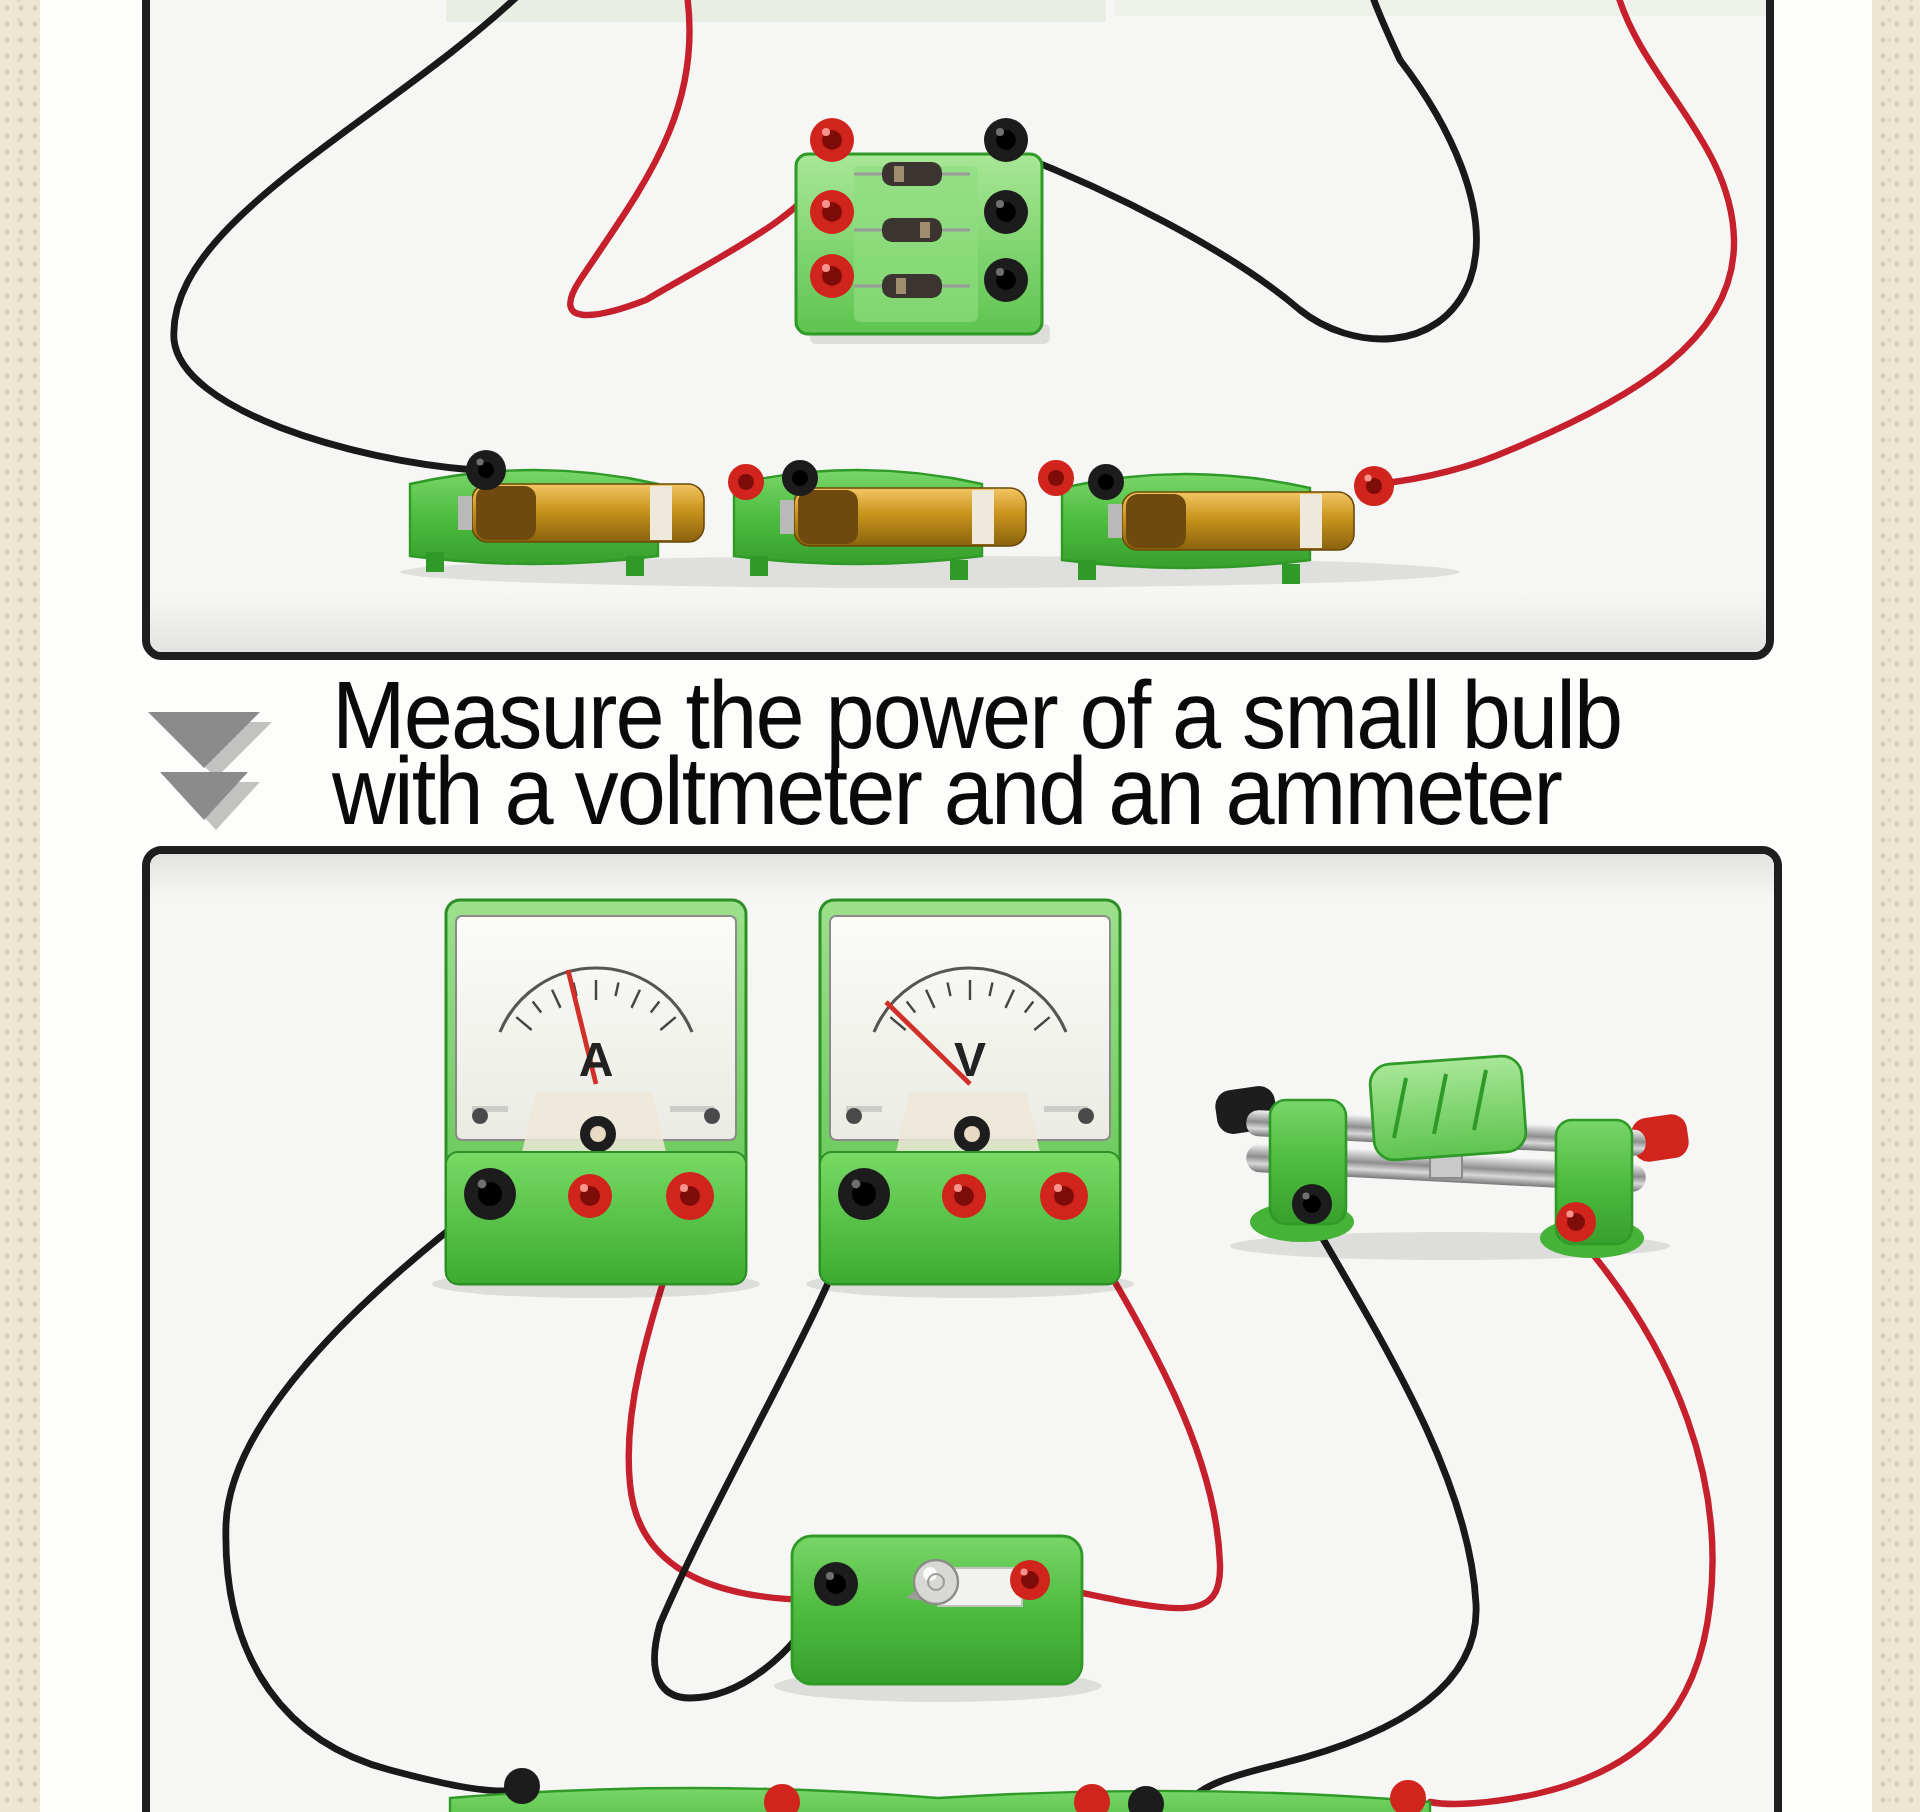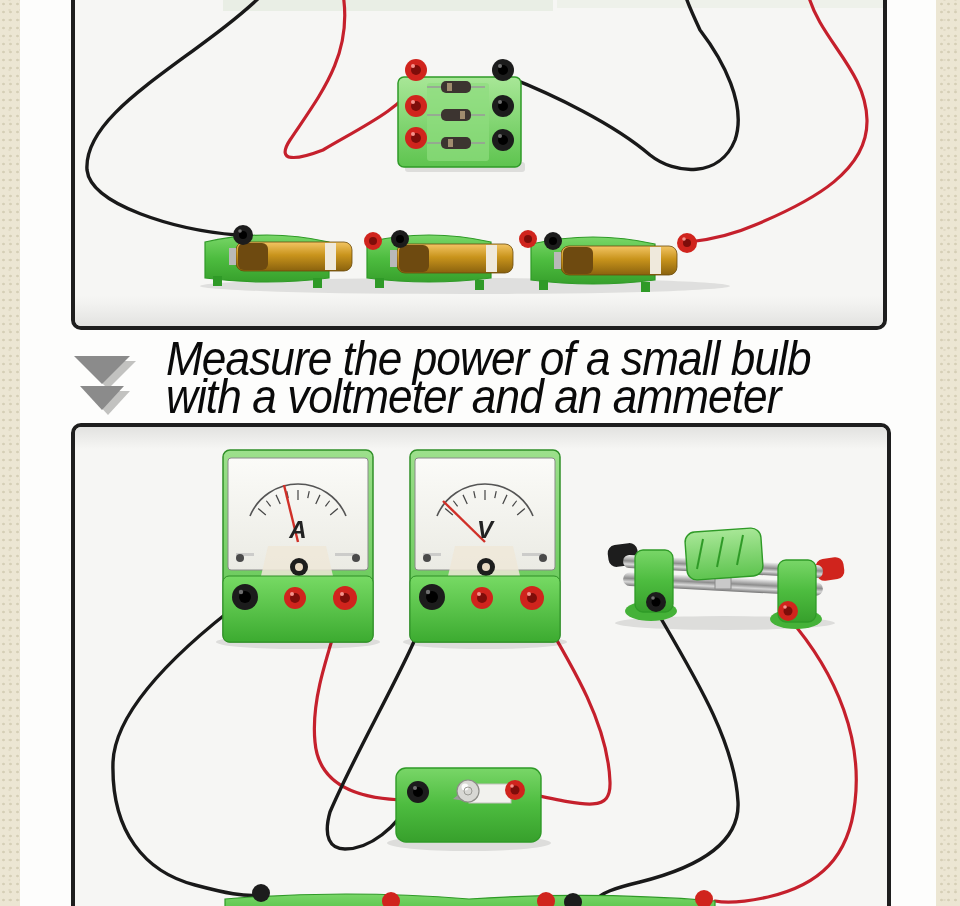--- a/index.html
+++ b/index.html
@@ -12,21 +12,20 @@
   html,body{margin:0;padding:0;}
   .page{
     position:relative;width:960px;height:906px;overflow:hidden;
     background-color:var(--background);
     background-image:
       radial-gradient(#d5cfb6 1px, rgba(0,0,0,0) 1.4px),
       radial-gradient(#e0dac4 1px, rgba(0,0,0,0) 1.3px);
     background-size:7px 8px, 11px 10px;
     background-position:0 0, 4px 5px;
     font-family:"Liberation Sans", sans-serif;
-    font-style:italic;
   }
   .content-col{position:absolute;left:20px;top:0;width:916px;height:906px;background:var(--content-bg);}
   .panel{position:absolute;background:var(--panel-bg);border:4px solid var(--panel-border);
     border-radius:10px;box-sizing:border-box;overflow:hidden;}
   .panel-top{left:71px;top:-14px;width:816px;height:344px;}
   .panel-bottom{left:71px;top:423px;width:820px;height:520px;}
   .panel svg{position:absolute;left:0;top:0;display:block;}
   .caption{
     position:absolute;left:166px;top:340px;width:745px;height:84px;
     color:var(--caption-text);font-size:48px;line-height:38px;letter-spacing:-1px;

